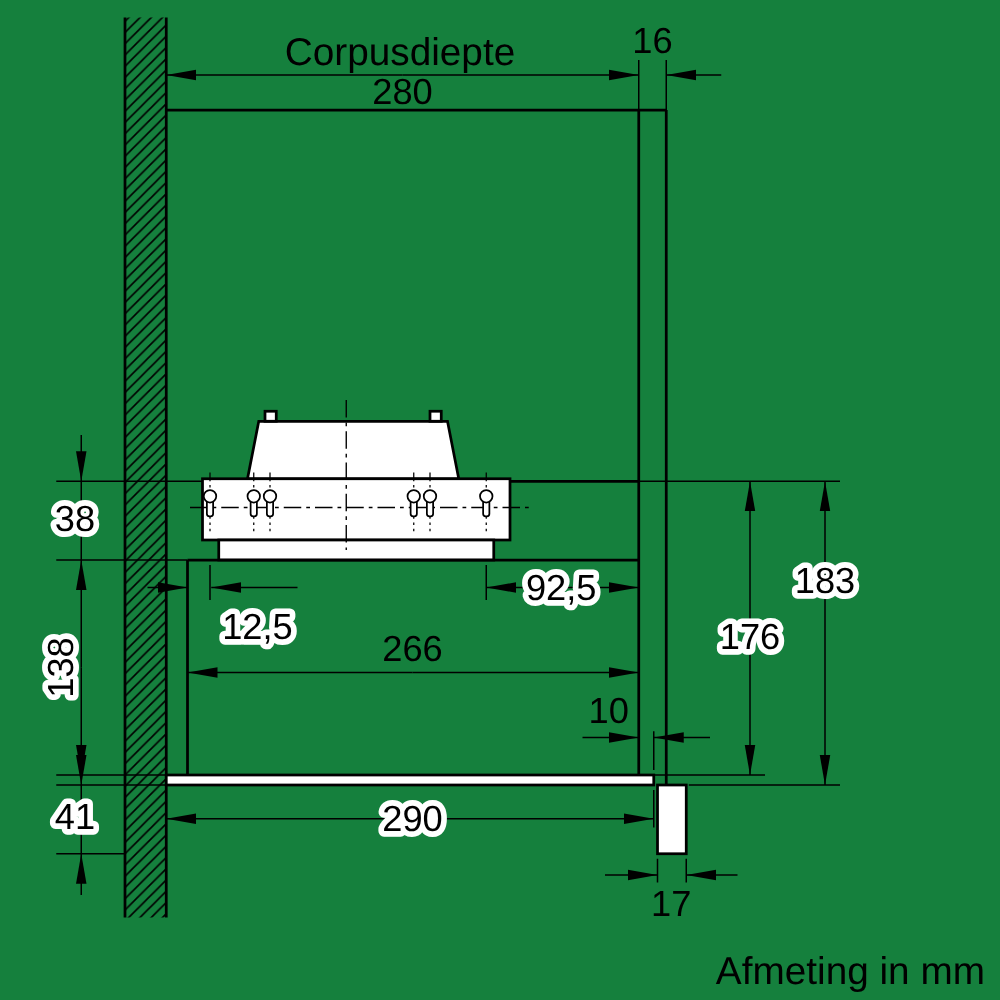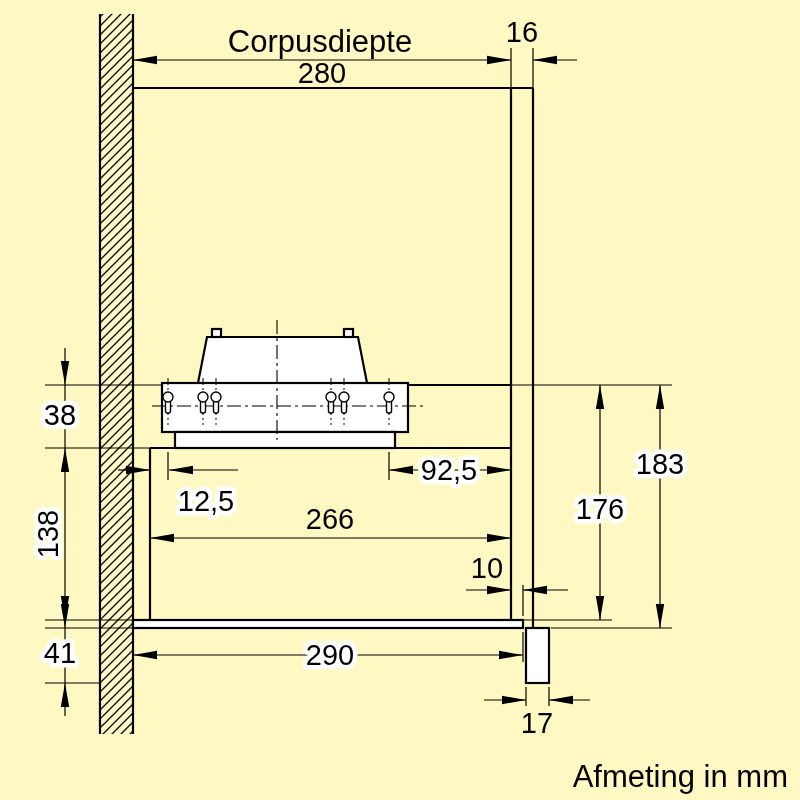--- a/index.html
+++ b/index.html
@@ -1,16 +1,16 @@
 <!DOCTYPE html>
 <html><head>
 <meta charset="utf-8">
 <style>
   html,body{margin:0;padding:0;background:#ffffff;}
-  .stage{width:800px;height:800px;position:relative;background:#fef9c3;}
+  .stage{width:800px;height:800px;position:relative;background:#15803d;}
   svg{display:block;}
   .obj{stroke:#000;stroke-width:2.2;fill:none;}
   .objf{stroke:#000;stroke-width:2.2;fill:#fff;}
   .thin{stroke:#000;stroke-width:1.2;fill:none;}
   .dim{stroke:#000;stroke-width:1.2;fill:none;}
   .cl{stroke:#000;stroke-width:1.1;fill:none;stroke-dasharray:14 4 3 4;}
   .cls{stroke:#000;stroke-width:1;fill:none;stroke-dasharray:7 3 2 3;}
   .kh{stroke:#000;stroke-width:1.4;fill:#fff;}
   text{font-family:"Liberation Sans", sans-serif;font-size:29px;fill:#000;}
   .title{font-size:31px;}

